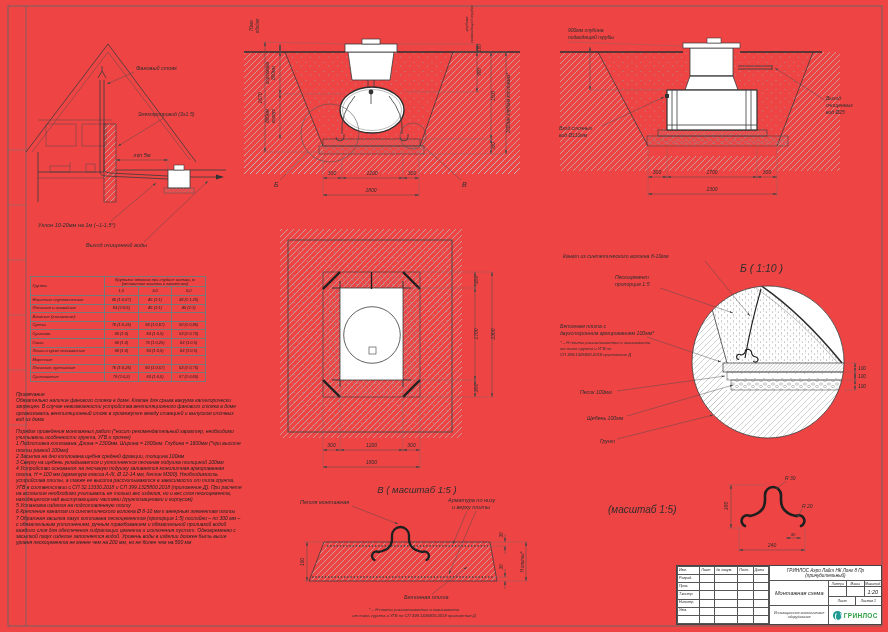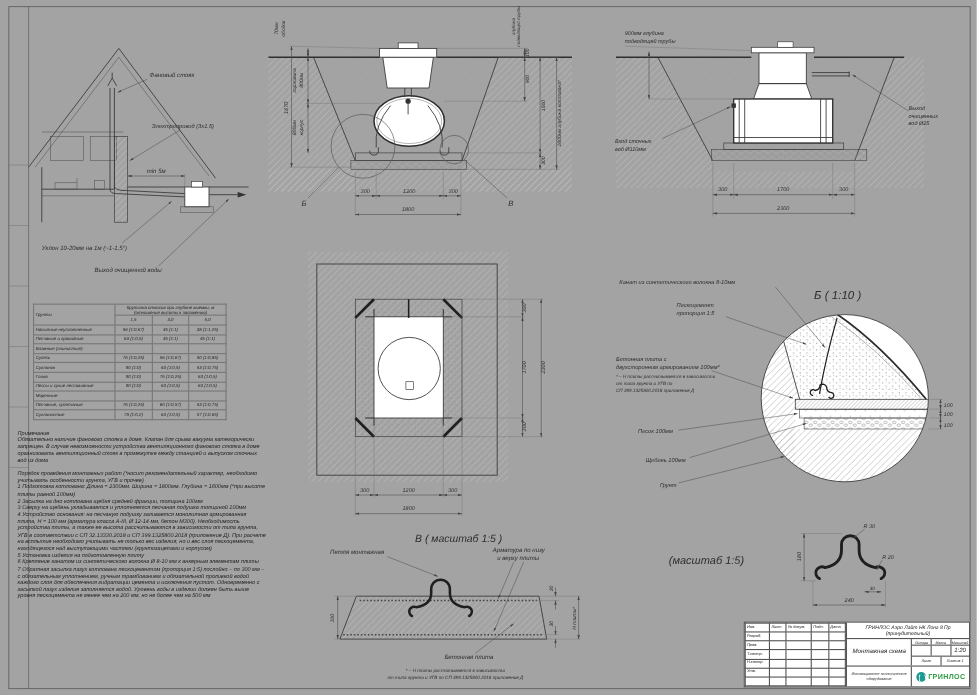--- a/index.html
+++ b/index.html
@@ -1,16 +1,16 @@
 <!DOCTYPE html>
 <html lang="ru"><head>
 <meta charset="utf-8">
 <style>
   html,body{margin:0;padding:0;background:#f2f2f2;}
-  .sheet{position:relative;width:888px;height:632px;background:#a3a3a3;overflow:hidden;
+  .sheet{position:relative;width:888px;height:632px;background:#ef4444;overflow:hidden;
          font-family:"Liberation Sans",sans-serif;}
   svg text{font-family:"Liberation Sans",sans-serif;font-style:italic;fill:#2e2e2e;}
   .t4{font-size:4px}.t42{font-size:4.2px}.t45{font-size:4.5px}.t48{font-size:4.8px}
   .t5{font-size:5px}.t52{font-size:5.2px}.t55{font-size:5.5px}
   .t7{font-size:7px}.t95{font-size:9.5px}.t10{font-size:10px}.t105{font-size:10.5px}
   .mid{text-anchor:middle}
   .ln{stroke:#3a3a3a;stroke-width:0.8;fill:none}
   .lnth{stroke:#2e2e2e;stroke-width:1.3;fill:none}
   .lntn{stroke:#4a4a4a;stroke-width:0.45;fill:none}
   .dl{stroke:#4a4a4a;stroke-width:0.5;fill:none}

